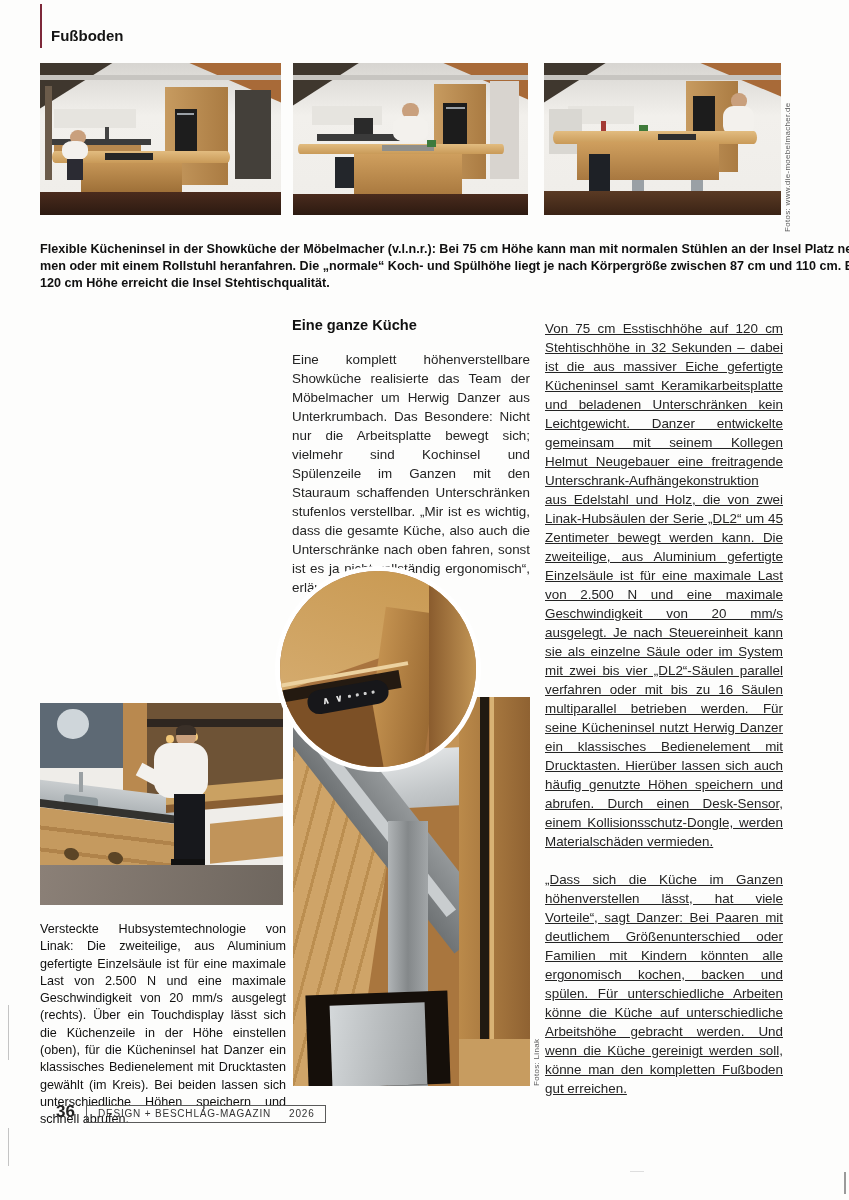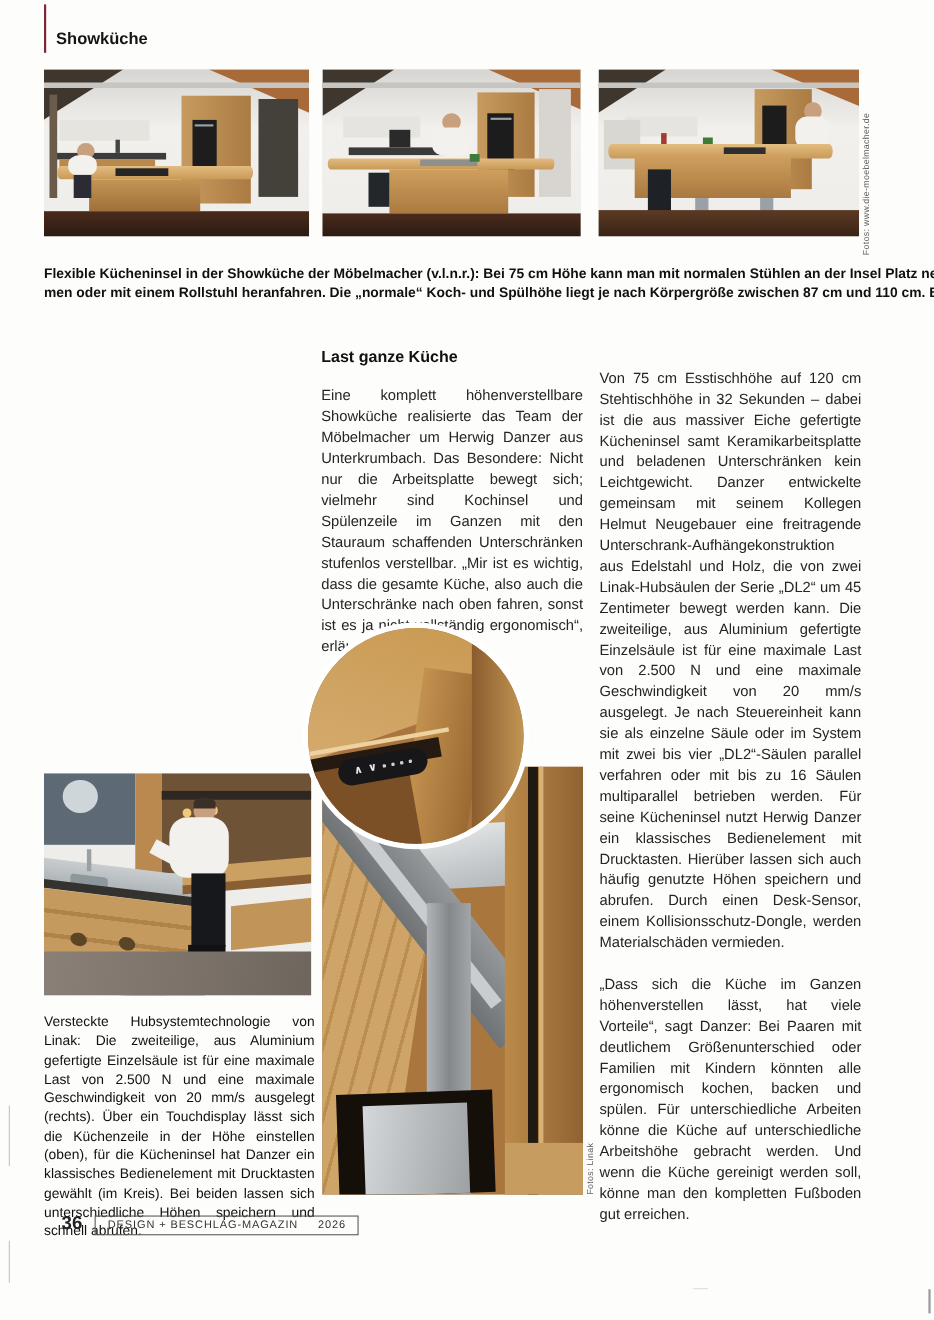--- a/index.html
+++ b/index.html
@@ -40,21 +40,21 @@
     display:flex;align-items:center;justify-content:center;gap:5px;
   }
   .pill .arr{color:#e8e8e8;font-size:10px;font-weight:bold;line-height:1;}
   .pill .dot{width:3px;height:3px;background:#cfcfcf;border-radius:1px;}
   .artifact{position:absolute;background:#c4c4c4;}
 </style>
 </head>
 <body>
 
 <div class="head-rule" style="left:40px;top:4px;width:2px;height:44px;"></div>
-<div class="sect-label" style="left:51px;top:27px;">Showküche</div>
+<div class="sect-label" style="left:51px;top:27px;">Fußboden</div>
 
 <div class="photo" style="left:40px;top:63px;width:241px;height:152px;">
   <div class="ly" style="inset:0;background:linear-gradient(#d7d5d1,#f2f0ec 35%,#efede9);"></div>
   <div class="ly" style="inset:0;clip-path:polygon(0 0,30% 0,0 30%);background:#3f372e;"></div>
   <div class="ly" style="inset:0;clip-path:polygon(62% 0,100% 0,100% 26%);background:#a86a38;"></div>
   <div class="ly" style="left:0;top:8%;width:100%;height:3%;background:#c7c5c1;"></div>
   <div class="ly" style="left:6%;top:30%;width:34%;height:13%;background:#e6e4df;"></div>
   <div class="ly" style="left:4%;top:50%;width:42%;height:4%;background:#3c3c3c;"></div>
   <div class="ly" style="left:6%;top:54%;width:36%;height:9%;background:#b8894f;"></div>
   <div class="ly" style="left:27%;top:42%;width:1.5%;height:8%;background:#444;"></div>
@@ -114,28 +114,29 @@
   <div class="ly" style="left:62%;top:77%;width:5%;height:14%;background:#9aa0a5;"></div>
   <div class="ly" style="left:19%;top:60%;width:9%;height:26%;background:#1e2126;"></div>
   <div class="ly" style="left:0;bottom:0;width:100%;height:16%;background:linear-gradient(#5a3a24,#3a2315);"></div>
 </div>
 
 <div class="credit" style="left:783px;top:62px;height:170px;">Fotos: www.die-moebelmacher.de</div>
 
 <div class="abs top-caption" style="left:40px;top:241px;width:760px;">
   <div class="caption-line">Flexible Kücheninsel in der Showküche der Möbelmacher (v.l.n.r.): Bei 75 cm Höhe kann man mit normalen Stühlen an der Insel Platz neh-</div>
   <div class="caption-line">men oder mit einem Rollstuhl heranfahren. Die „normale“ Koch- und Spülhöhe liegt je nach Körpergröße zwischen 87 cm und 110 cm. Bei</div>
+  <div class="caption-line">120 cm Höhe erreicht die Insel Stehtischqualität.</div>
 </div>
 
 <div class="colblock" style="left:292px;top:316px;">
-  <h2 class="art-head">Last ganze Küche</h2>
+  <h2 class="art-head">Eine ganze Küche</h2>
   <p>Eine komplett höhenverstellbare Showküche realisierte das Team der Möbelmacher um Herwig Danzer aus Unterkrumbach. Das Besondere: Nicht nur die Arbeitsplatte bewegt sich; vielmehr sind Kochinsel und Spülenzeile im Ganzen mit den Stauraum schaffenden Unterschränken stufenlos verstellbar. „Mir ist es wichtig, dass die gesamte Küche, also auch die Unterschränke nach oben fahren, sonst ist es ja nicht vollständig ergonomisch“, erläutert Danzer.</p>
 </div>
 
-<div class="colblock" style="left:545px;top:334px;">
+<div class="colblock" style="left:545px;top:319px;text-decoration:underline;">
   <p>Von 75 cm Esstischhöhe auf 120 cm Stehtischhöhe in 32 Sekunden – dabei ist die aus massiver Eiche gefertigte Kücheninsel samt Keramikarbeitsplatte und beladenen Unterschränken kein Leichtgewicht. Danzer entwickelte gemeinsam mit seinem Kollegen Helmut Neugebauer eine freitragende Unterschrank-Aufhängekonstruktion aus Edelstahl und Holz, die von zwei Linak-Hubsäulen der Serie „DL2“ um 45 Zentimeter bewegt werden kann. Die zweiteilige, aus Aluminium gefertigte Einzelsäule ist für eine maximale Last von 2.500 N und eine maximale Geschwindigkeit von 20 mm/s ausgelegt. Je nach Steuereinheit kann sie als einzelne Säule oder im System mit zwei bis vier „DL2“-Säulen parallel verfahren oder mit bis zu 16 Säulen multiparallel betrieben werden. Für seine Kücheninsel nutzt Herwig Danzer ein klassisches Bedienelement mit Drucktasten. Hierüber lassen sich auch häufig genutzte Höhen speichern und abrufen. Durch einen Desk-Sensor, einem Kollisionsschutz-Dongle, werden Materialschäden vermieden.</p>
   <p>„Dass sich die Küche im Ganzen höhenverstellen lässt, hat viele Vorteile“, sagt Danzer: Bei Paaren mit deutlichem Größenunterschied oder Familien mit Kindern könnten alle ergonomisch kochen, backen und spülen. Für unterschiedliche Arbeiten könne die Küche auf unterschiedliche Arbeitshöhe gebracht werden. Und wenn die Küche gereinigt werden soll, könne man den kompletten Fußboden gut erreichen.</p>
 </div>
 
 <div class="photo" style="left:293px;top:697px;width:237px;height:389px;z-index:1;background:#a9763e;">
   <div class="ly" style="inset:0;clip-path:polygon(0 0,50% 0,26% 100%,0 100%);background:repeating-linear-gradient(105deg,#cfa468 0 14px,#bb8e50 14px 17px);"></div>
   <div class="ly" style="left:55%;top:0;width:18%;height:14%;background:#c49457;"></div>
   <div class="ly" style="left:28%;top:13%;width:72%;height:15%;background:linear-gradient(170deg,#eceeef,#c3c7c9 60%,#aeb2b4);transform:rotate(-3deg);"></div>
   <div class="ly" style="left:-20%;top:26%;width:120%;height:14%;background:linear-gradient(#94989a,#6f7375);transform:rotate(52deg);"></div>
   <div class="ly" style="left:-14%;top:30%;width:100%;height:3%;background:#c9cdcf;transform:rotate(52deg);"></div>

